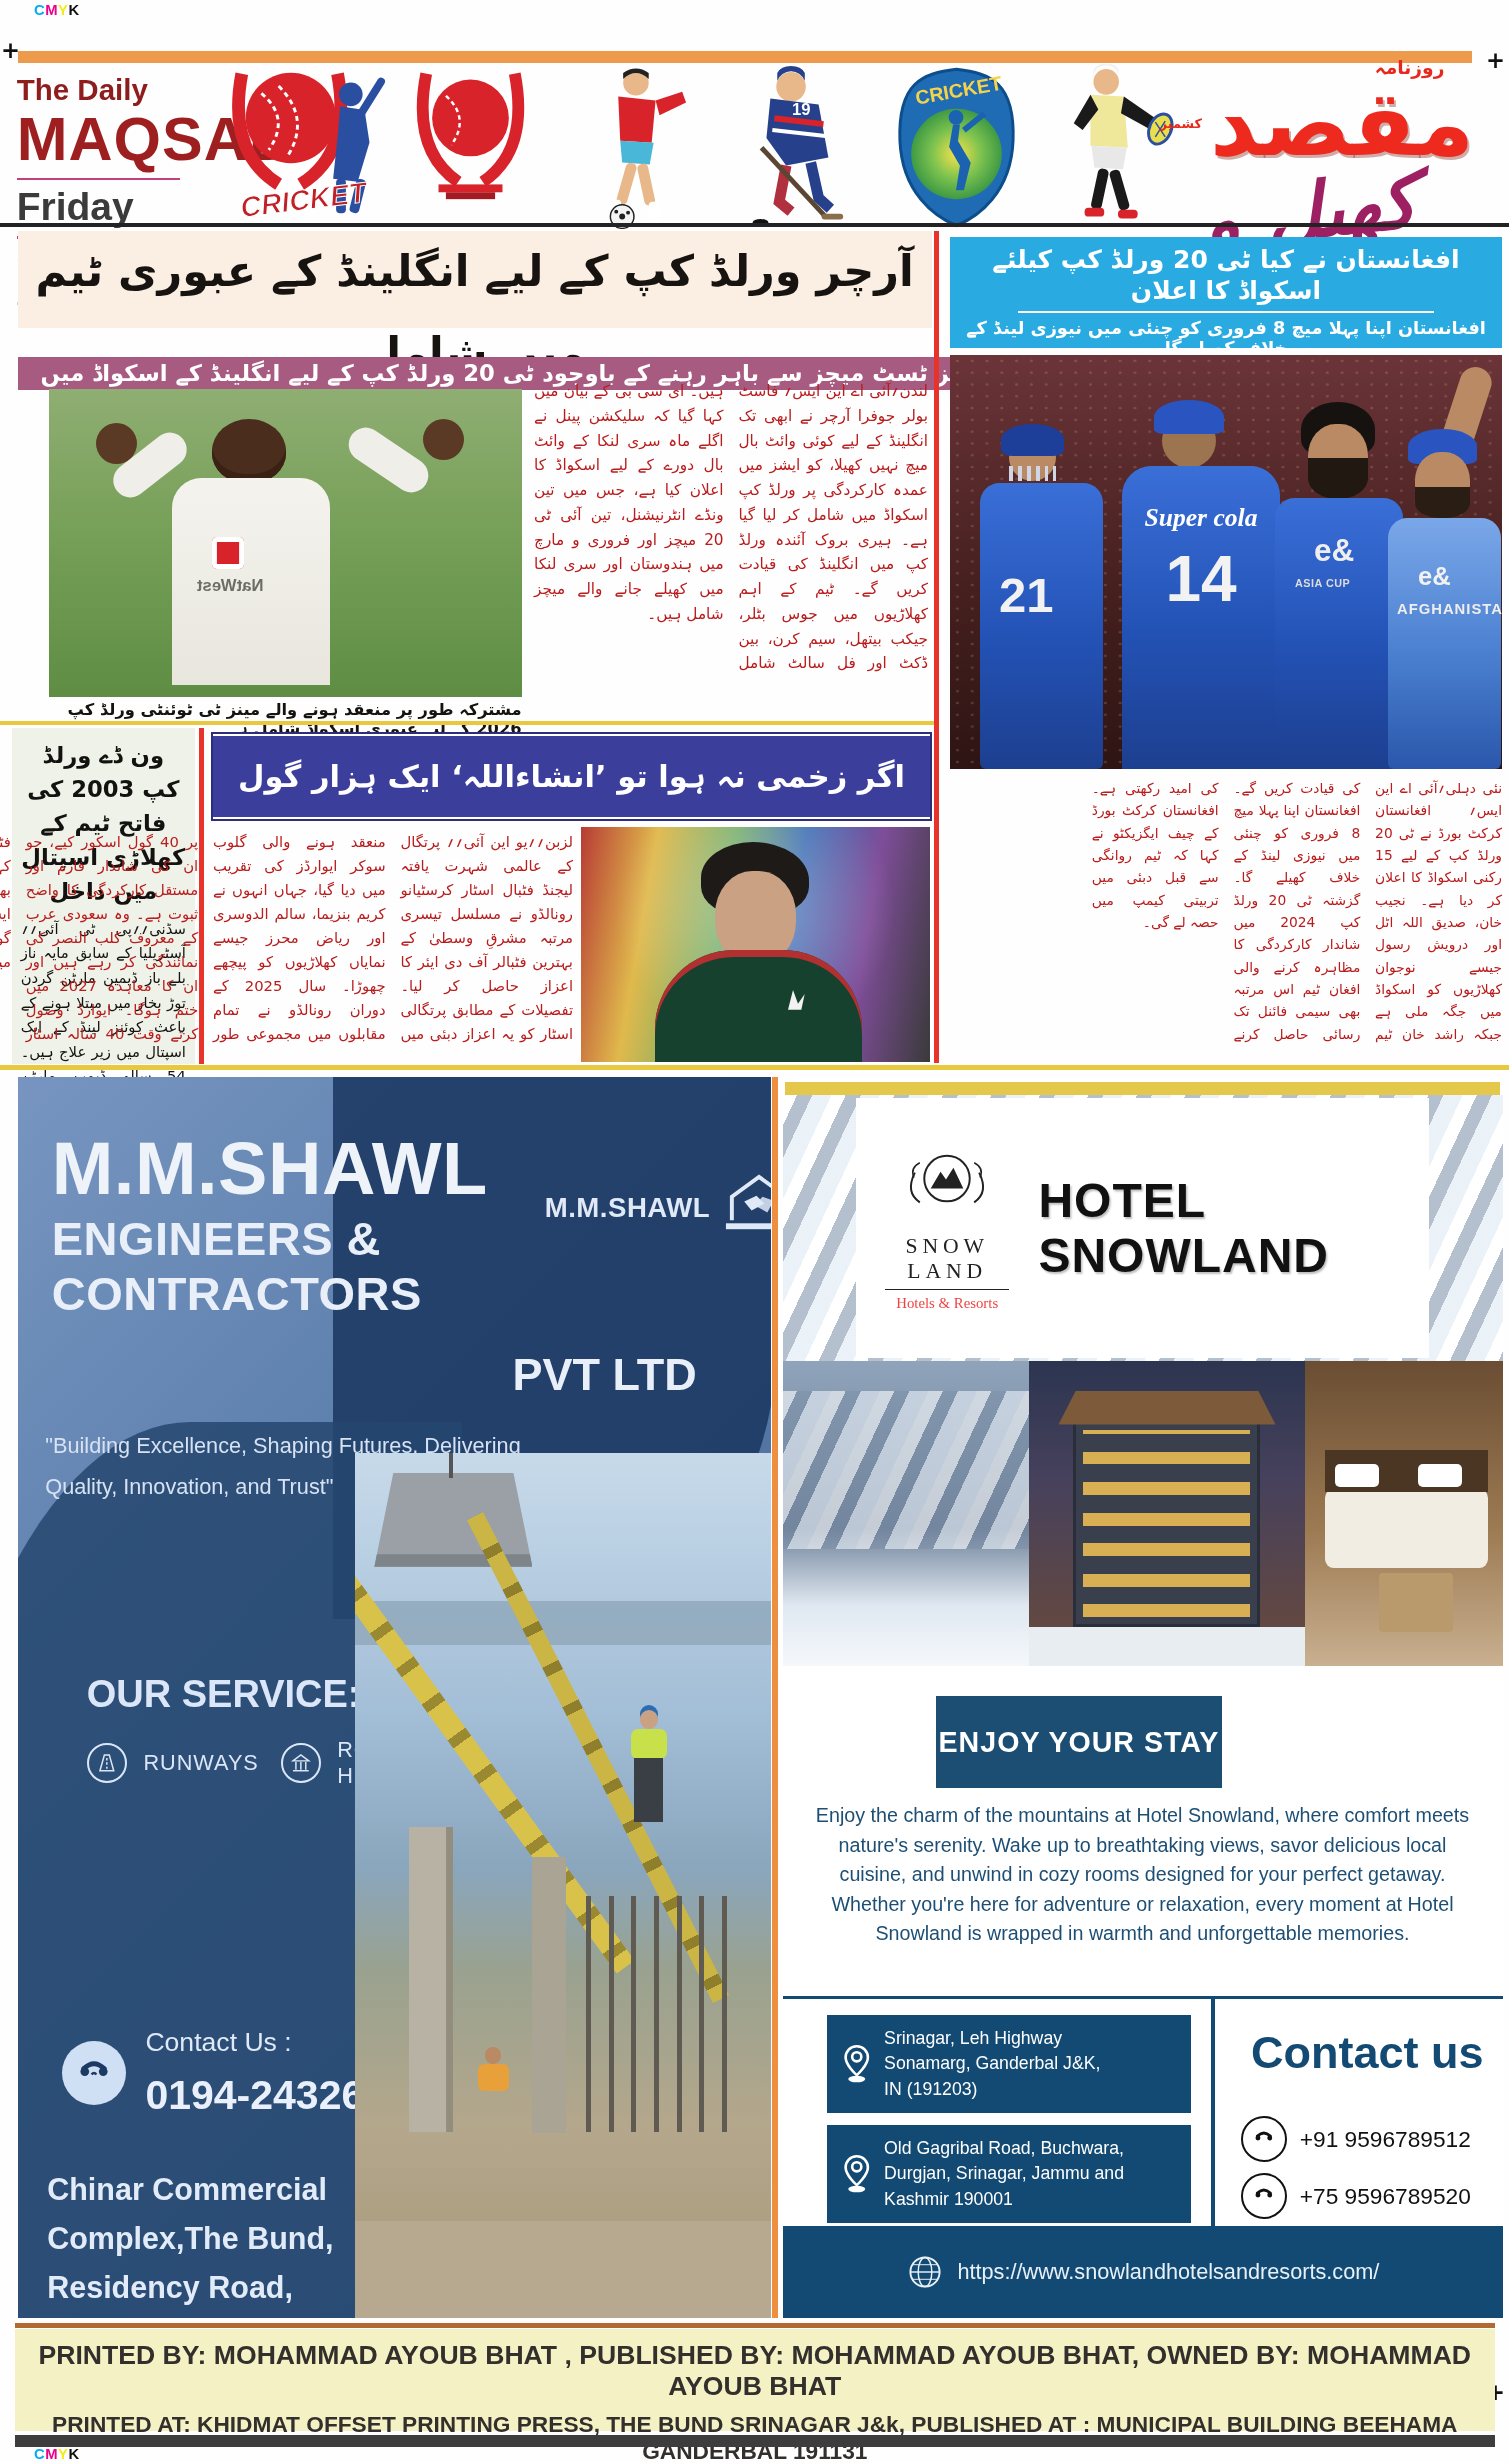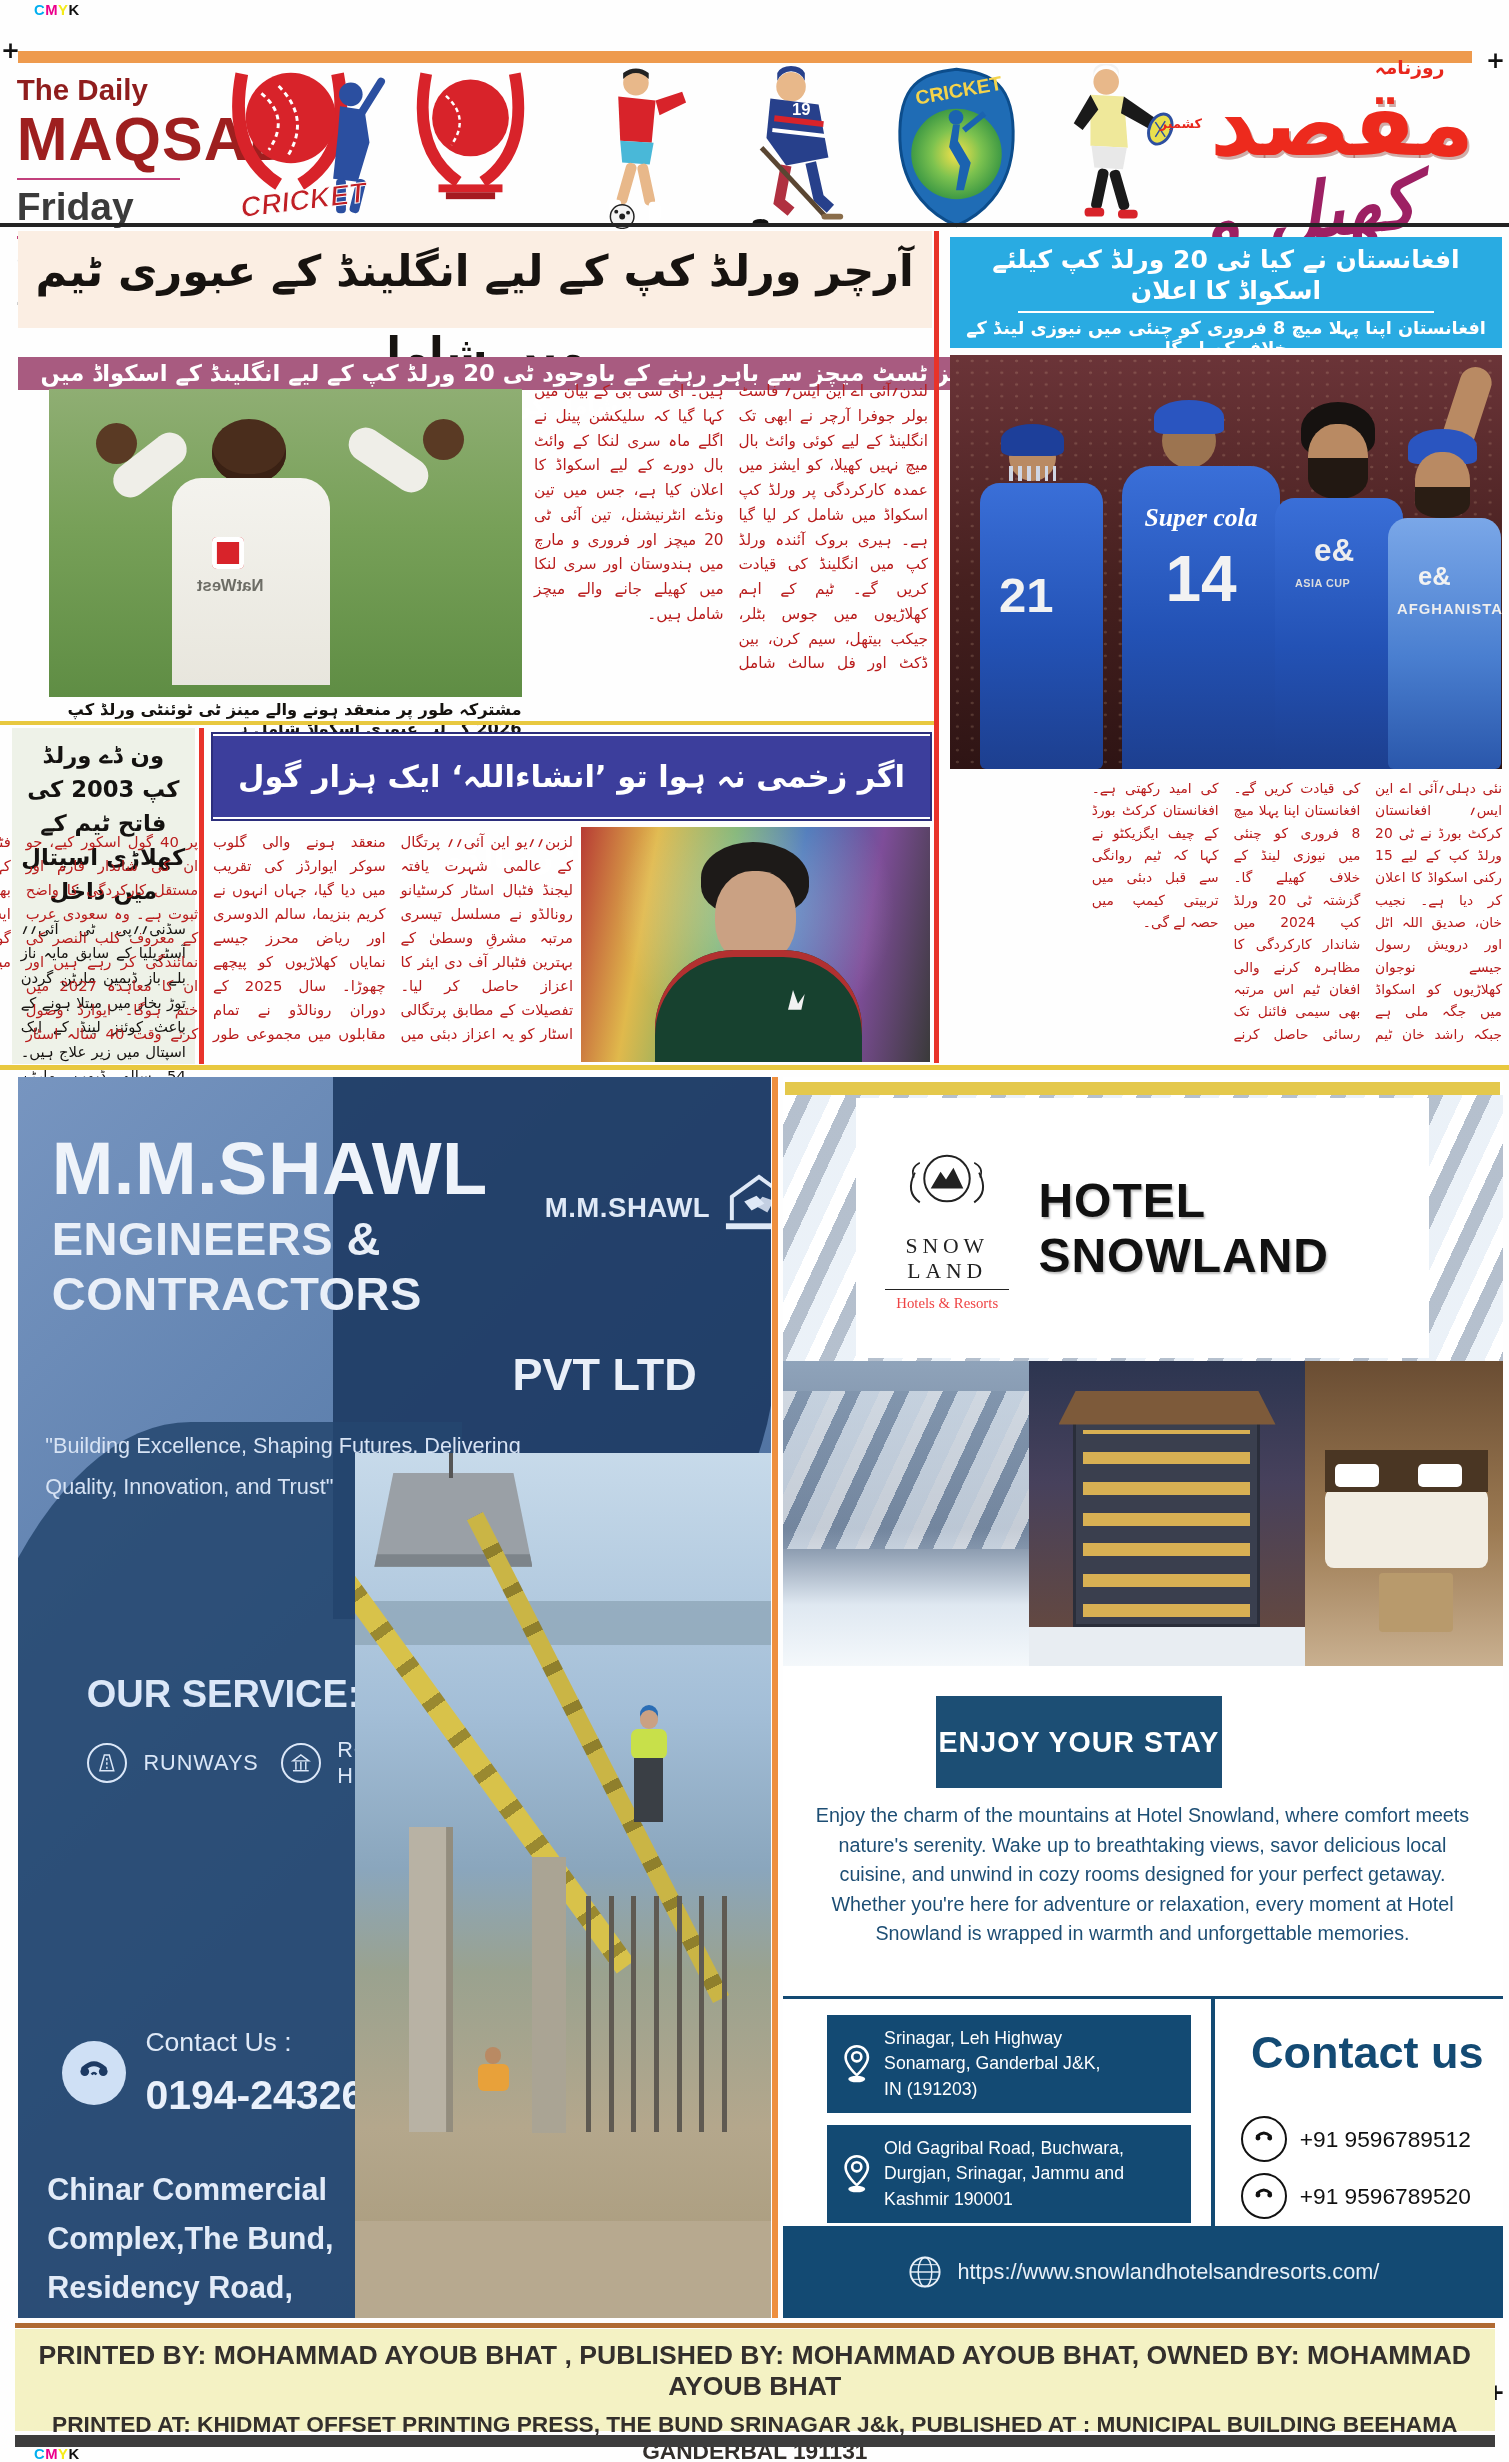--- a/index.html
+++ b/index.html
@@ -492,21 +492,21 @@
       <span class="sl-phone">+91 9596789512</span>
     </div>
     <div class="abs" style="left:458px;top:1096px;display:flex;align-items:center;gap:12.8px;">
       <span class="ph-circle">
           <svg width="21.7" height="21.7" viewBox="0 0 70 70">
             <path d="M14 26 Q35 6 56 26" stroke="#111" stroke-width="9" fill="none" stroke-linecap="round"></path>
             <circle cx="16" cy="32" r="8" fill="#111"></circle>
             <circle cx="54" cy="32" r="8" fill="#111"></circle>
           </svg>
         </span>
-      <span class="sl-phone">+91 9596789520</span>
+      <span class="sl-phone">+75 9596789520</span>
     </div>
 
     <div class="abs sl-bottom" style="left:0;top:1149px;width:720px;height:92px;display:flex;align-items:center;justify-content:center;gap:14.8px;">
       <svg width="36" height="36" viewBox="0 0 74 74">
         <circle cx="37" cy="37" r="30" stroke="#e8f0f8" stroke-width="4" fill="none"></circle>
         <ellipse cx="37" cy="37" rx="14" ry="30" stroke="#e8f0f8" stroke-width="3" fill="none"></ellipse>
         <line x1="7" y1="37" x2="67" y2="37" stroke="#e8f0f8" stroke-width="3"></line>
         <line x1="11" y1="22" x2="63" y2="22" stroke="#e8f0f8" stroke-width="2"></line>
         <line x1="11" y1="52" x2="63" y2="52" stroke="#e8f0f8" stroke-width="2"></line>
       </svg>

